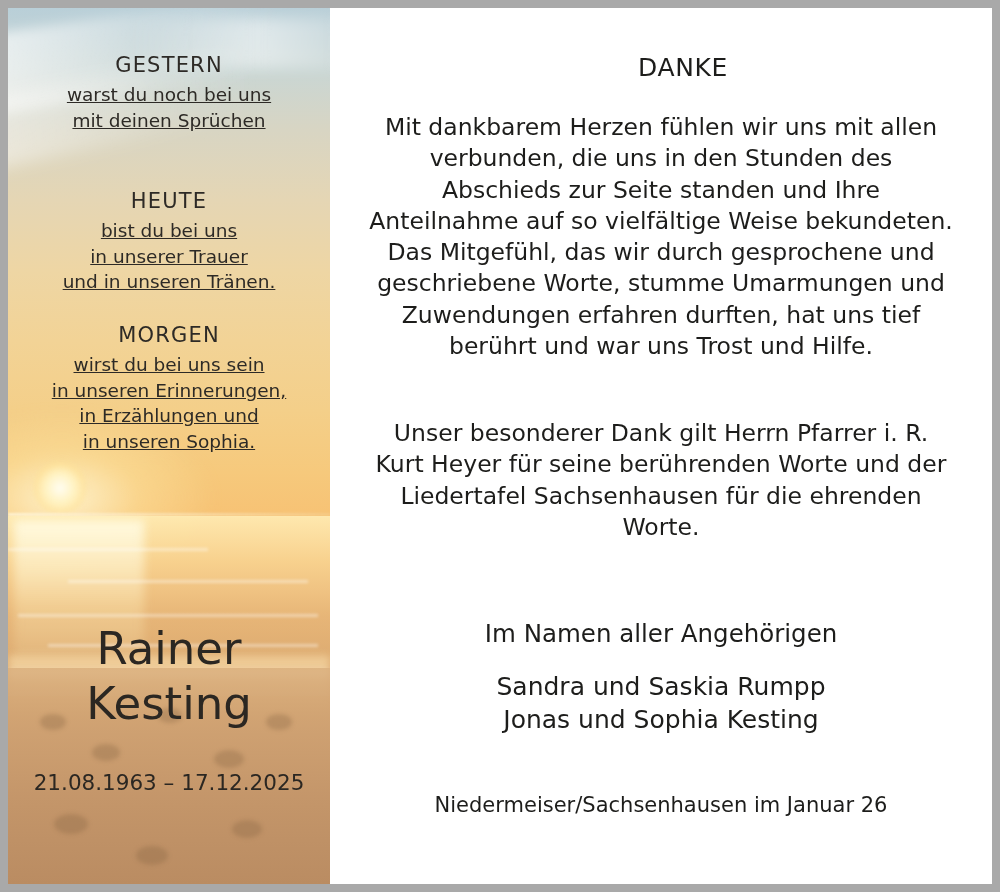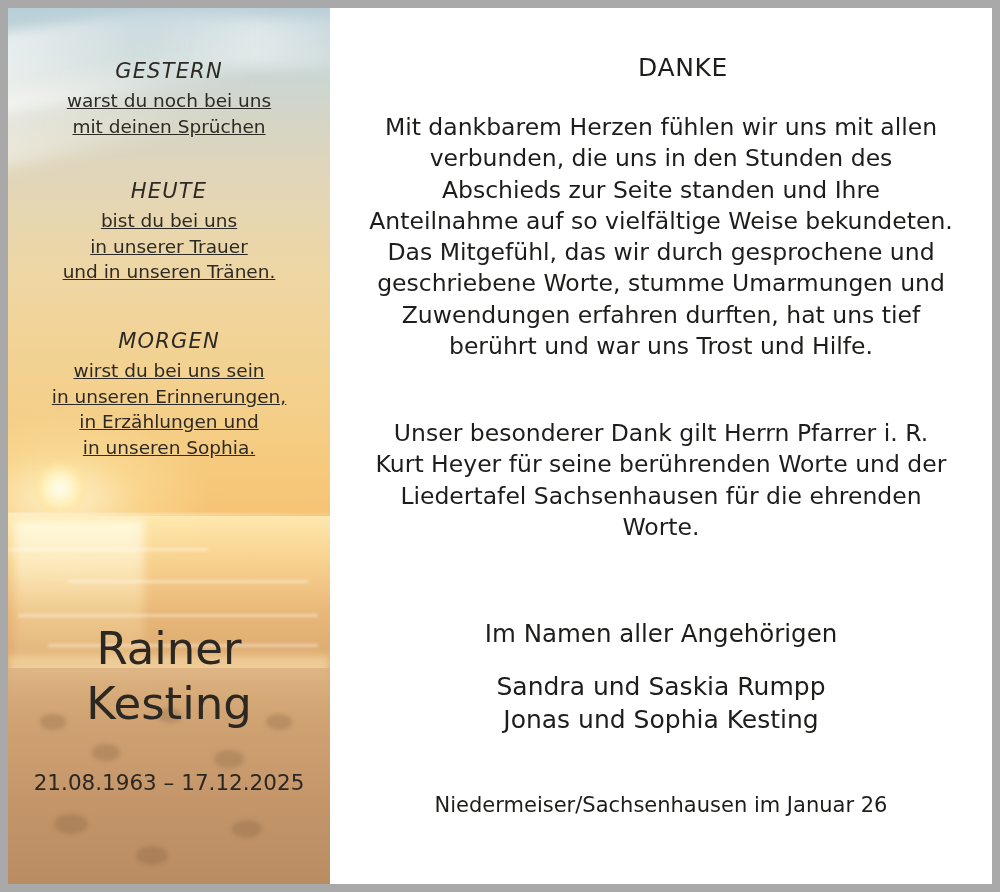--- a/index.html
+++ b/index.html
@@ -163,31 +163,30 @@
   .verse-block {
     position: absolute;
     left: 0;
     width: 322px;
     text-align: center;
     color: #2d2a26;
   }
   .verse-title {
     font-size: 21px;
     letter-spacing: 1.2px;
-    margin: 8px 0 4px 0;
+    margin: 2px 0 4px 0;
     line-height: 1.25;
-    font-style: italic;
   }
   .verse-line {
     font-size: 18.5px;
     line-height: 1.38;
     text-decoration: underline;
   }
   #verse-1 { top: 42px; }
-  #verse-2 { top: 162px; }
+  #verse-2 { top: 178px; }
   #verse-3 { top: 312px; }
 
   .deceased-name {
     position: absolute;
     left: 0;
     top: 614px;
     width: 322px;
     text-align: center;
     font-size: 45px;
     line-height: 1.22;

